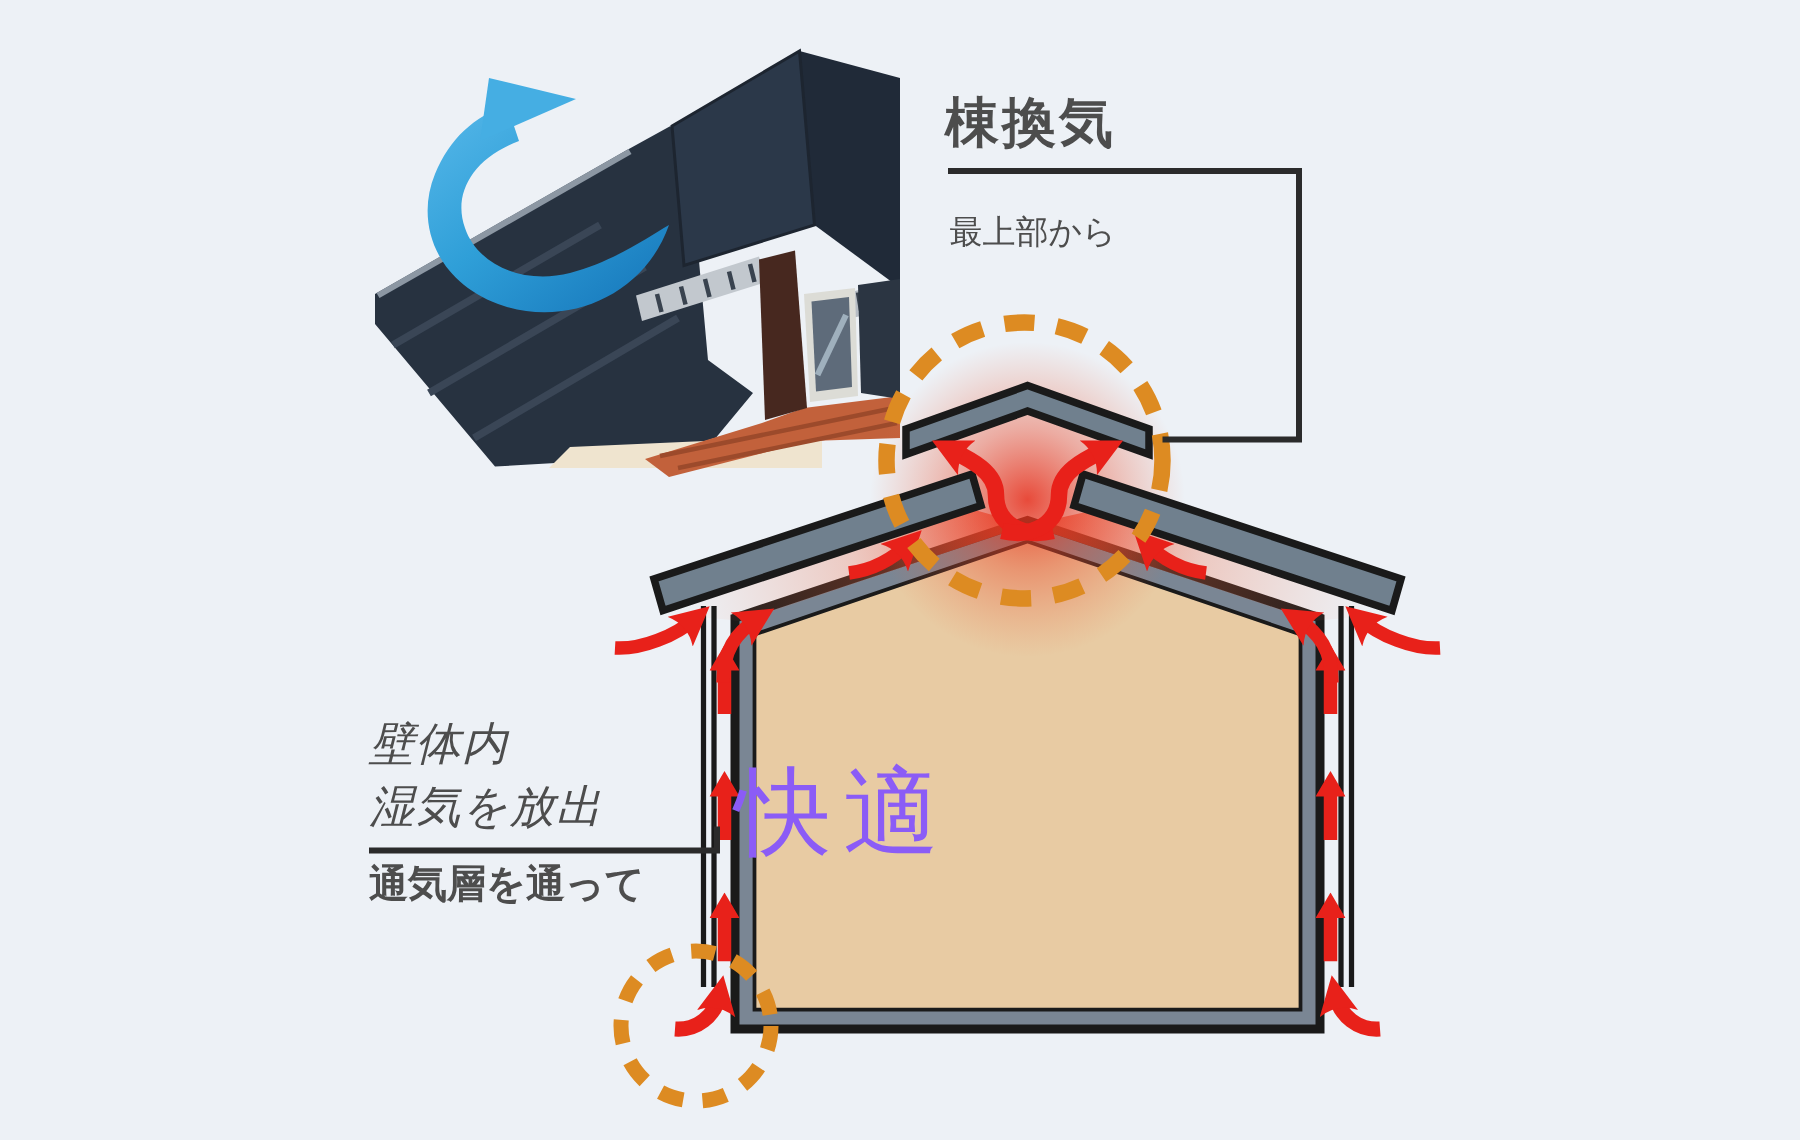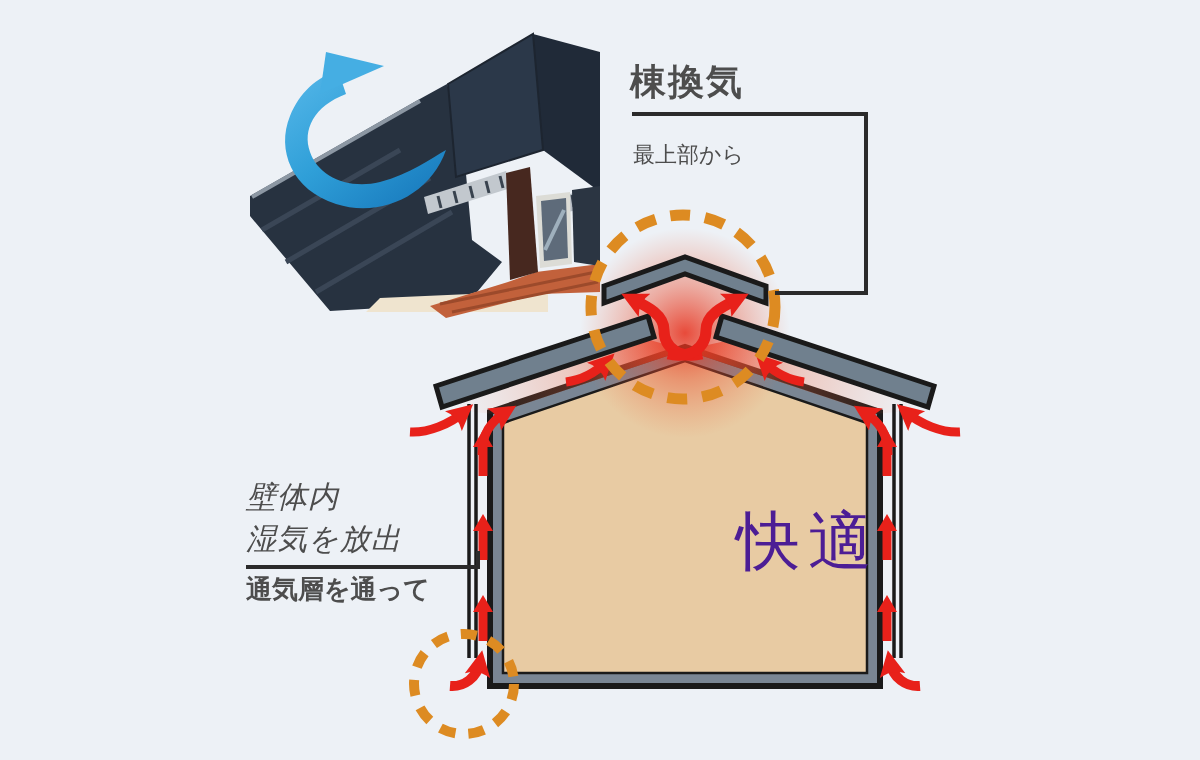--- a/index.html
+++ b/index.html
@@ -10,21 +10,21 @@
     position:relative;
     overflow:hidden;
   }
   #stage{position:absolute;left:0;top:0;width:1200px;height:760px;}
   svg{position:absolute;left:0;top:0;}
   .lbl{position:absolute;color:#4d4d4d;}
   .ridge-title{left:630px;top:58px;font-size:36px;font-weight:700;letter-spacing:2px;}
   .ridge-desc{left:633px;top:120px;font-size:22px;line-height:38px;margin-top:16px;}
   .wall-title{left:246px;top:476px;font-size:30px;font-weight:500;line-height:42px;letter-spacing:1px;font-style:italic;}
   .wall-desc{left:246px;top:571px;font-size:26px;line-height:37px;font-weight:bold;}
-  .comfort{left:490px;top:498px;width:390px;text-align:right;font-size:64px;color:#4c1d95;letter-spacing:8px;font-weight:500;}
+  .comfort{left:490px;top:498px;width:390px;text-align:left;font-size:64px;color:#8b5cf6;letter-spacing:8px;font-weight:500;}
 </style>
 </head>
 <body>
 
 <div id="stage">
 
 <svg width="1200" height="760" viewBox="0 0 1200 760">
   <defs>
     <radialGradient id="ridgeGlow" gradientUnits="userSpaceOnUse" cx="685" cy="333" r="105">
       <stop offset="0" stop-color="rgba(231,45,25,0.85)"></stop>

